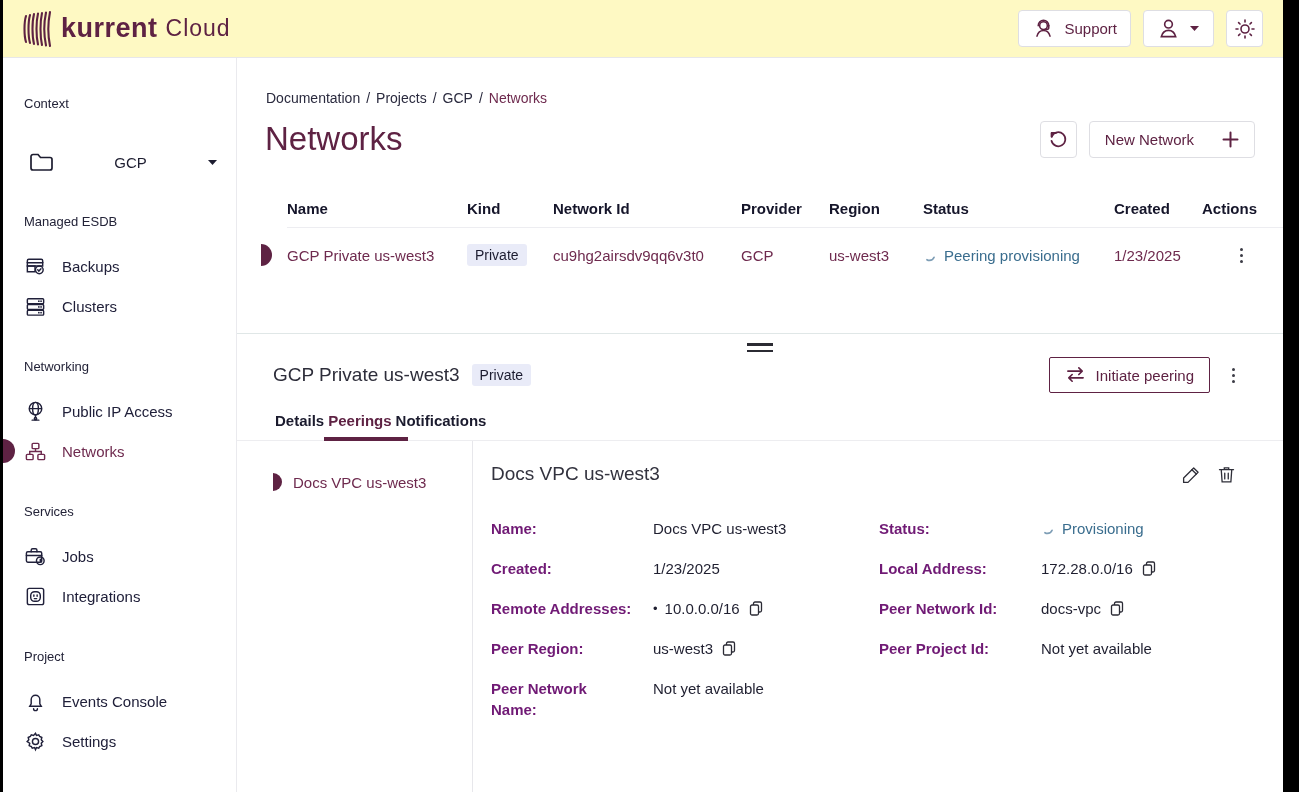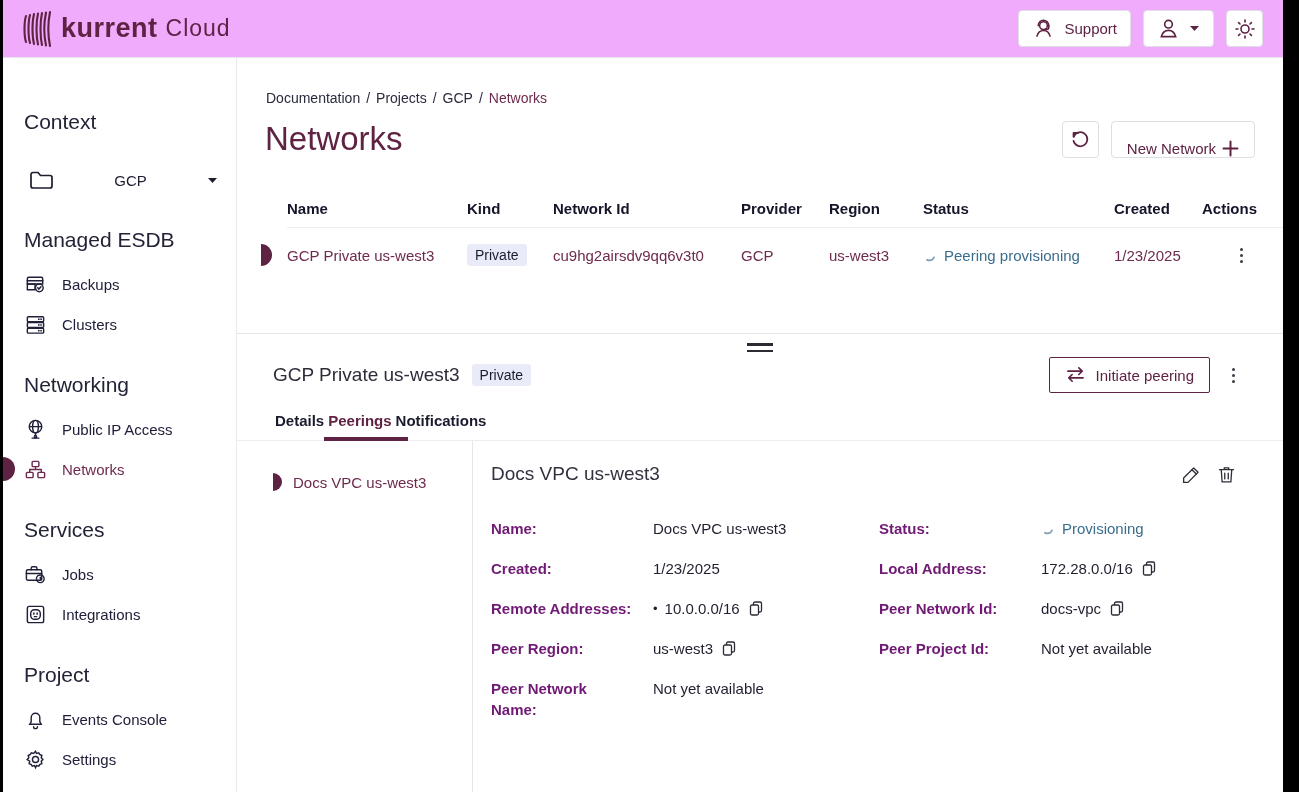--- a/index.html
+++ b/index.html
@@ -11,53 +11,53 @@
     --border:#e4e4e9;
     --badge:#e9ebf8;
   }
   *{box-sizing:border-box;margin:0;padding:0;}
   html,body{width:1299px;height:792px;overflow:hidden;}
   body{background:#000;font-family:"Liberation Sans",sans-serif;color:var(--ink);}
   .screen{position:absolute;left:3px;top:0;width:1280px;height:792px;background:#fff;overflow:hidden;}
 
   
   .topbar{position:absolute;left:0;top:0;right:0;height:58px;border-bottom:1px solid #e7e7ea;
-          display:flex;align-items:center;padding:0 20px;background:#f0abfc;z-index:5;}
+          display:flex;align-items:center;padding:0 20px;background:#fef9c3;z-index:5;}
   .logo{display:flex;align-items:center;gap:8px;}
   .logo-word{font-size:27px;font-weight:bold;color:var(--brand);letter-spacing:.5px;}
   .logo-suffix{font-size:23px;font-weight:300;color:var(--brand);letter-spacing:1px;}
   .tb-actions{margin-left:auto;display:flex;align-items:center;gap:12px;}
   .tb-btn{display:flex;align-items:center;gap:9px;height:37px;border:1px solid #dedee3;border-radius:4px;
           background:#fff;color:var(--brand);font-size:15px;font-weight:500;padding:0 13px;cursor:pointer;}
   .tb-btn svg{display:block;}
 
   
   .sidebar{position:absolute;left:0;top:58px;bottom:0;width:234px;border-right:1px solid #eaeaee;
            background:#fff;padding:34px 0 0 21px;}
-  .sb-heading{font-size:21px;font-weight:400;color:#232338;line-height:24px;margin-top:18px;}
+  .sb-heading{font-size:13px;font-weight:400;color:#232338;line-height:24px;}
   .context-row{display:flex;align-items:center;margin:27px 18px 0 5px;height:38px;cursor:pointer;}
   .context-row .ctx-label{flex:1;text-align:center;font-size:15px;font-weight:500;color:#1d1d30;}
   .sb-section{margin-top:29px;}
   .sb-item{position:relative;display:flex;align-items:center;gap:15px;height:40px;font-size:15px;
            color:#20203a;cursor:pointer;}
   .sb-item svg{flex:0 0 auto;}
   .sb-item.active{color:var(--brand-soft);font-weight:400;}
   .bump{position:absolute;left:-21px;top:50%;transform:translateY(-50%);width:12px;height:24px;
         background:var(--brand);border-radius:0 12px 12px 0;}
 
   
   .main{position:absolute;left:234px;top:58px;right:0;bottom:0;background:#fff;}
   .breadcrumb{position:absolute;left:29px;top:32px;font-size:14px;color:#2a2a3e;font-weight:500;}
   .breadcrumb .sep{margin:0 6px;color:#2a2a3e;}
   .breadcrumb .current{color:var(--brand-soft);}
   .page-title{position:absolute;left:28px;top:62px;font-size:33px;font-weight:400;color:var(--brand);}
   .top-actions{position:absolute;right:28px;top:63px;display:flex;gap:12px;}
   .sq-btn{width:37px;height:37px;border:1px solid #dedee3;border-radius:4px;background:#fff;
           display:flex;align-items:center;justify-content:center;color:var(--brand);cursor:pointer;}
-  .nn-btn{display:flex;align-items:flex-end;gap:6px;height:37px;border:1px solid #dedee3;border-radius:4px;
+  .nn-btn{display:flex;align-items:center;gap:28px;height:37px;border:1px solid #dedee3;border-radius:4px;
           background:#fff;color:var(--brand);font-size:15px;font-weight:500;padding:0 15px;cursor:pointer;}
 
   
   .table{position:absolute;left:0;top:132px;right:0;}
   .t-head,.t-row{display:grid;grid-template-columns:180px 86px 188px 88px 94px 191px 88px 53px;
                  margin-left:50px;align-items:center;}
   .t-head{height:38px;border-bottom:1px solid #ededf1;font-size:15px;font-weight:bold;color:#15152a;}
   .t-head .col-actions{text-align:right;}
   .t-row{height:54px;font-size:15px;color:var(--brand-soft);position:relative;}
   .row-bump{position:absolute;left:-26px;top:50%;transform:translateY(-50%);width:11px;height:22px;

